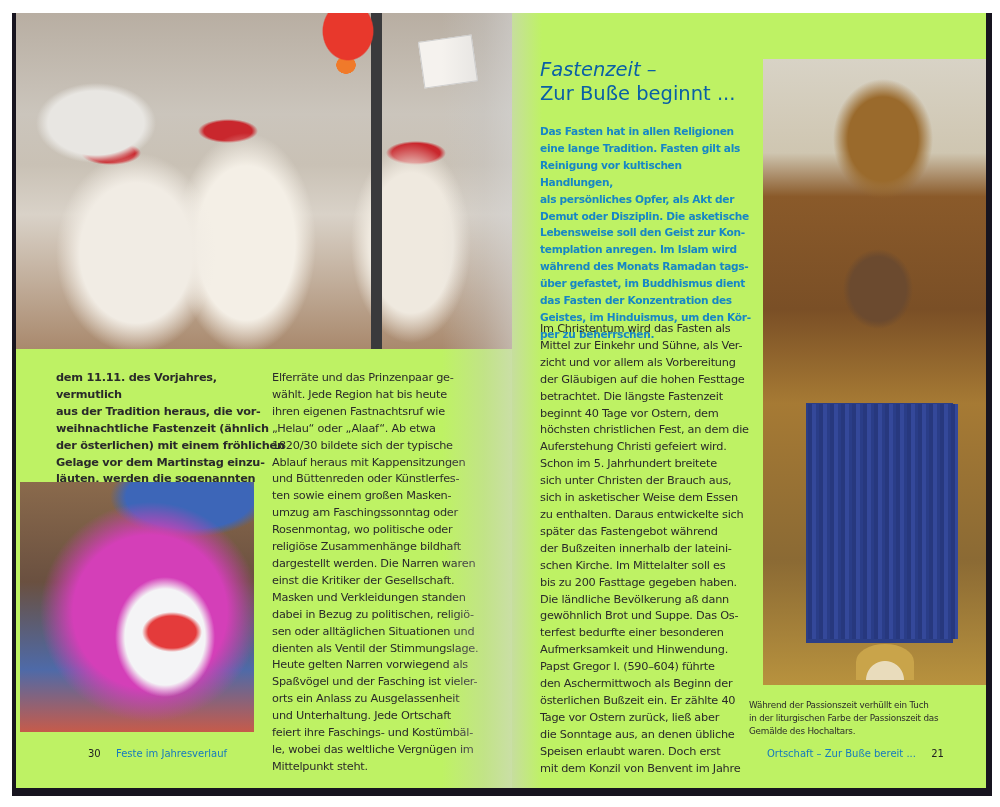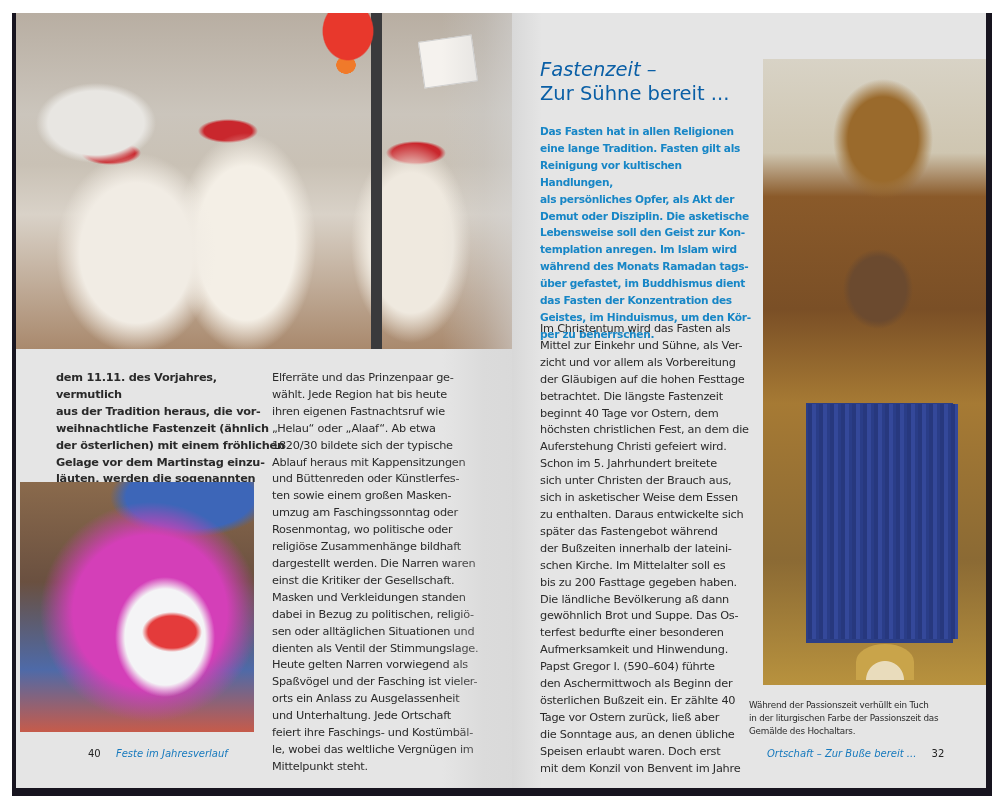--- a/index.html
+++ b/index.html
@@ -10,21 +10,21 @@
     position: relative;
   }
   
   .book {
     position: absolute;
     left: 12px; top: 13px;
     width: 980px; height: 783px;
     background: #17141f;
   }
   .page {
-    position: absolute; top: 0; height: 775px; background: #e5e5e5; overflow: hidden;
+    position: absolute; top: 0; height: 775px; background: #bef264; overflow: hidden;
   }
   .page-left { left: 4px; width: 496px; top: 0; }
   .page-right { left: 500px; width: 474px; top: 0; }
   
   .gutter-shadow-left {
     position: absolute; right: 0; top: 0; bottom: 0; width: 70px;
     background: linear-gradient(to right, rgba(255,255,255,0) 0%, rgba(200,200,200,0.35) 60%, rgba(210,210,210,0.6) 100%);
     pointer-events: none;
   }
   .gutter-shadow-right {
@@ -105,21 +105,21 @@
   .col-r1 { left: 28px; top: 308px; width: 222px; }
   .caption {
     position: absolute; left: 237px; top: 686px; width: 240px;
     font-size: 8.8px; line-height: 13px; color: #2b2b2b;
     letter-spacing: -0.2px; white-space: pre-line;
   }
   .footer { position: absolute; font-size: 10px; }
   .footer-left { left: 60px; top: 735px; }
   .footer-right { left: 255px; top: 735px; }
   .page-num { color: #222; margin: 0 12px; }
-  .running-title { color: #1679bd; font-style: italic; }
+  .running-title { color: #1679bd; }
 </style>
 </head>
 <body>
 
 <div class="book">
 
   <div class="page page-left">
     <div class="photo photo-carnival">
       <div class="sign"></div>
     </div>
@@ -148,30 +148,30 @@
 dienten als Ventil der Stimmungslage.
 Heute gelten Narren vorwiegend als
 Spaßvögel und der Fasching ist vieler-
 orts ein Anlass zu Ausgelassenheit
 und Unterhaltung. Jede Ortschaft
 feiert ihre Faschings- und Kostümbäl-
 le, wobei das weltliche Vergnügen im
 Mittelpunkt steht.</div>
     <div class="photo photo-clown"></div>
     <div class="footer footer-left">
-      <span class="page-num">40</span>
+      <span class="page-num">30</span>
       <span class="running-title">Feste im Jahresverlauf</span>
     </div>
     <div class="gutter-shadow-left"></div>
   </div>
 
   <div class="page page-right">
     <div class="heading">
       <span class="line1">Fastenzeit –</span>
-      <span class="line2">Zur Sühne bereit ...</span>
+      <span class="line2">Zur Buße beginnt ...</span>
     </div>
     <div class="lead">Das Fasten hat in allen Religionen
 eine lange Tradition. Fasten gilt als
 Reinigung vor kultischen Handlungen,
 als persönliches Opfer, als Akt der
 Demut oder Disziplin. Die asketische
 Lebensweise soll den Geist zur Kon-
 templation anregen. Im Islam wird
 während des Monats Ramadan tags-
 über gefastet, im Buddhismus dient
@@ -207,18 +207,18 @@
 mit dem Konzil von Benvent im Jahre</div>
     <div class="photo photo-altar">
       <div class="curtain"></div>
       <div class="sunburst"></div>
     </div>
     <div class="caption">Während der Passionszeit verhüllt ein Tuch
 in der liturgischen Farbe der Passionszeit das
 Gemälde des Hochaltars.</div>
     <div class="footer footer-right">
       <span class="running-title">Ortschaft – Zur Buße bereit ...</span>
-      <span class="page-num">32</span>
+      <span class="page-num">21</span>
     </div>
     <div class="gutter-shadow-right"></div>
   </div>
 
 </div>
 
 </body></html>

